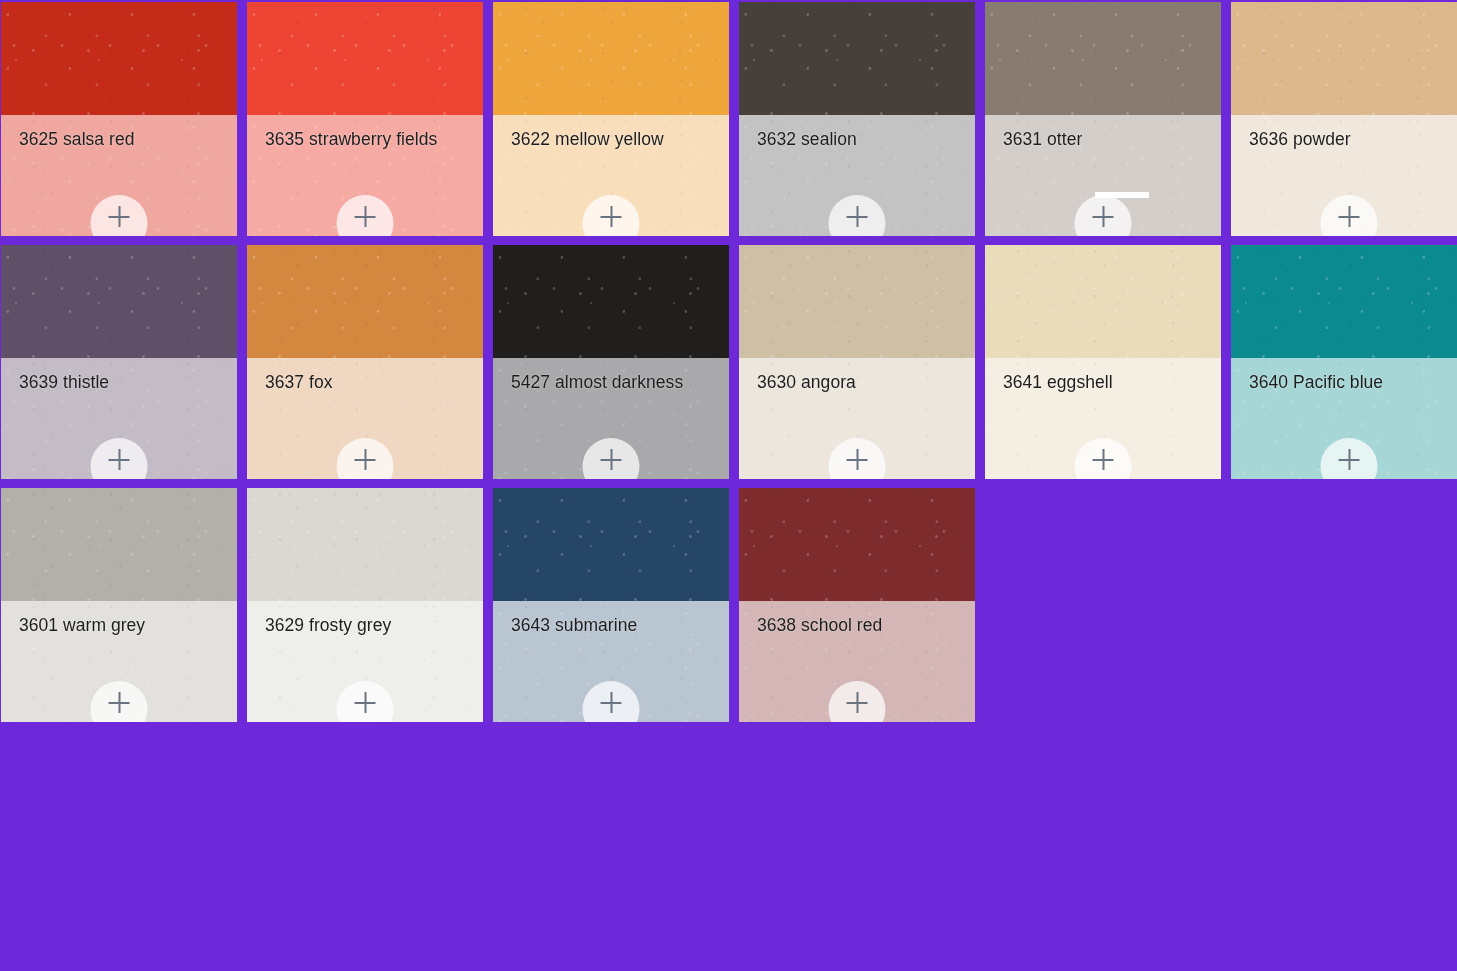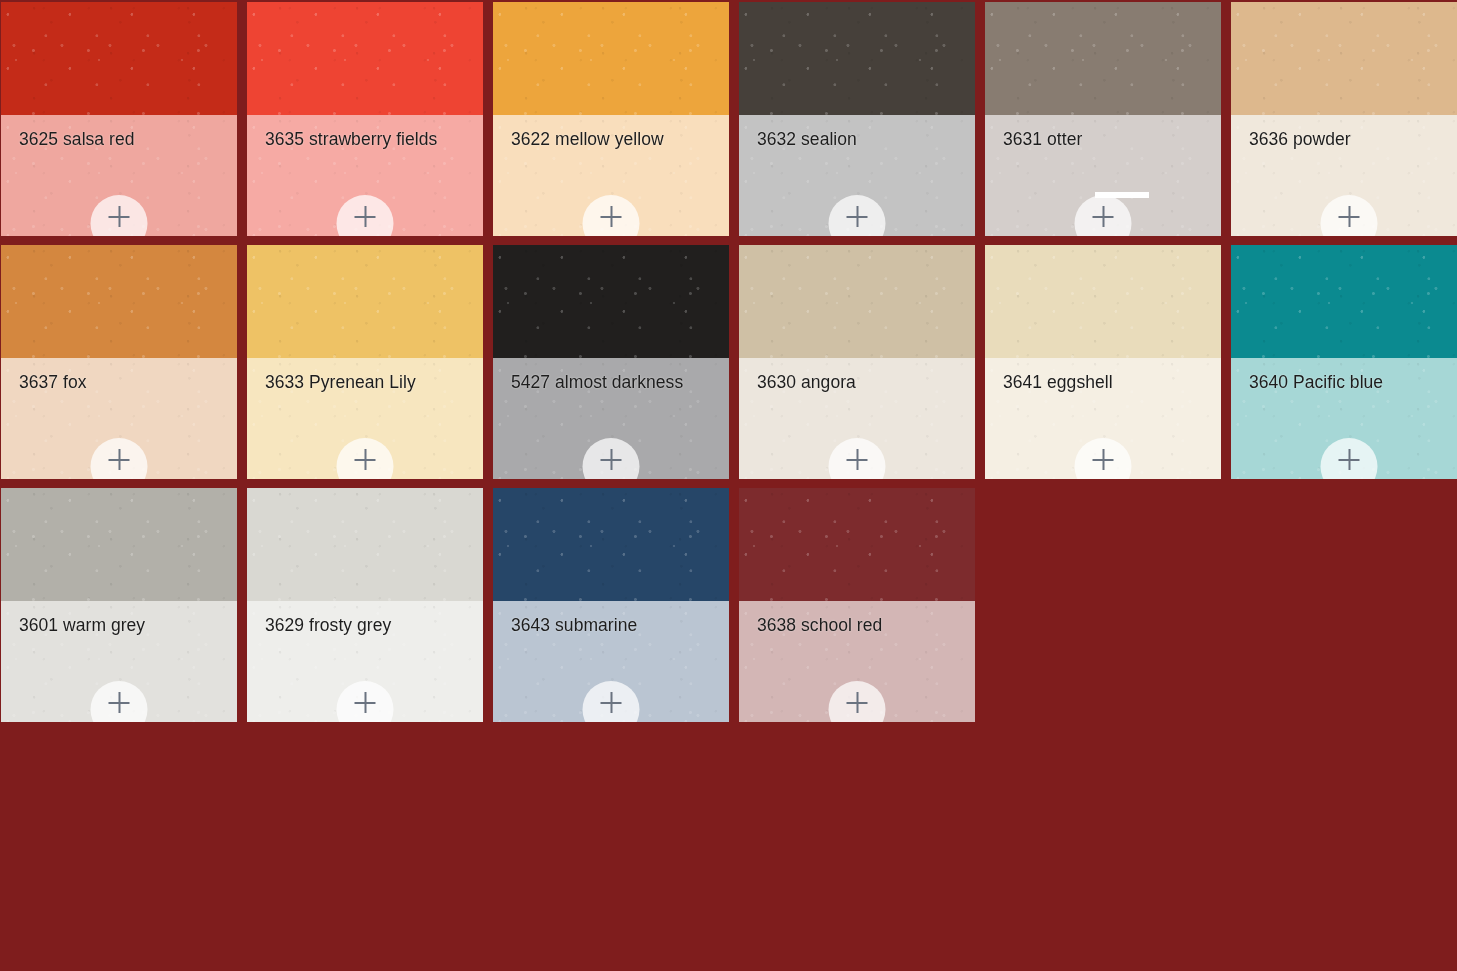--- a/index.html
+++ b/index.html
@@ -20,21 +20,21 @@
     position: relative;
     width: 1457px;
     height: 971px;
     display: grid;
     grid-template-columns: repeat(6, 236px);
     grid-auto-rows: 234px;
     column-gap: 10px;
     row-gap: 9px;
     padding: 2px 16px 0 1px;
     box-sizing: border-box;
-    background: #7f1d1d;
+    background: #6d28d9;
     text-decoration: underline;
   }
 
   .swatch-card {
     position: relative;
     width: 236px;
     height: 234px;
     overflow: hidden;
     background: #ffffff;
     cursor: pointer;
@@ -196,36 +196,36 @@
     </div>
     <div class="swatch-card">
       <div class="swatch-top" style="background: rgb(221, 184, 141);"></div>
       <div class="swatch-bottom" style="background: rgb(240, 232, 220);"></div>
       <div class="swatch-label">3636 powder</div>
       <div class="add-circle">
         <span class="plus-icon"></span>
       </div>
     </div>
     <div class="swatch-card">
+      <div class="swatch-top" style="background: rgb(95, 79, 103);"></div>
+      <div class="swatch-bottom" style="background: rgb(195, 188, 198);"></div>
+      <div class="swatch-label">3639 thistle</div>
+      <div class="add-circle">
+        <span class="plus-icon"></span>
+      </div>
+    </div>
+    <div class="swatch-card">
       <div class="swatch-top" style="background: rgb(212, 135, 63);"></div>
       <div class="swatch-bottom" style="background: rgb(240, 215, 193);"></div>
       <div class="swatch-label">3637 fox</div>
       <div class="add-circle">
         <span class="plus-icon"></span>
       </div>
     </div>
     <div class="swatch-card">
-      <div class="swatch-top" style="background: rgb(238, 194, 101);"></div>
-      <div class="swatch-bottom" style="background: rgb(247, 230, 191);"></div>
-      <div class="swatch-label">3633 Pyrenean Lily</div>
-      <div class="add-circle">
-        <span class="plus-icon"></span>
-      </div>
-    </div>
-    <div class="swatch-card">
       <div class="swatch-top" style="background: rgb(33, 31, 30);"></div>
       <div class="swatch-bottom" style="background: rgb(169, 169, 171);"></div>
       <div class="swatch-label">5427 almost darkness</div>
       <div class="add-circle">
         <span class="plus-icon"></span>
       </div>
     </div>
     <div class="swatch-card">
       <div class="swatch-top" style="background: rgb(207, 192, 165);"></div>
       <div class="swatch-bottom" style="background: rgb(236, 230, 221);"></div>

